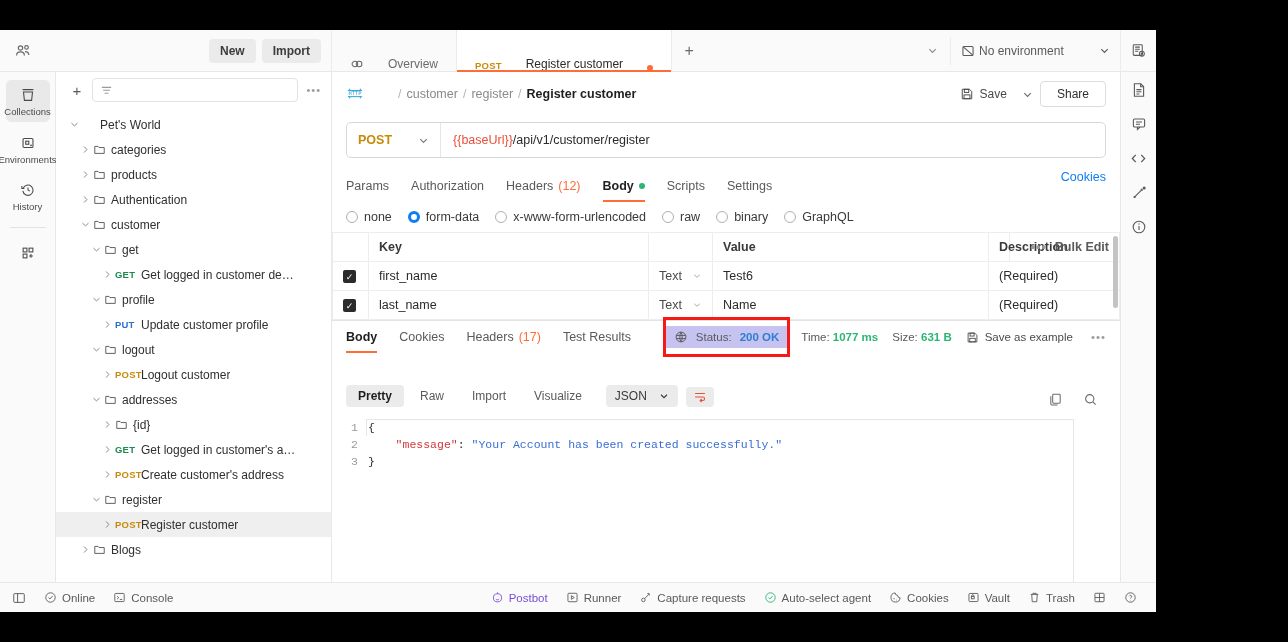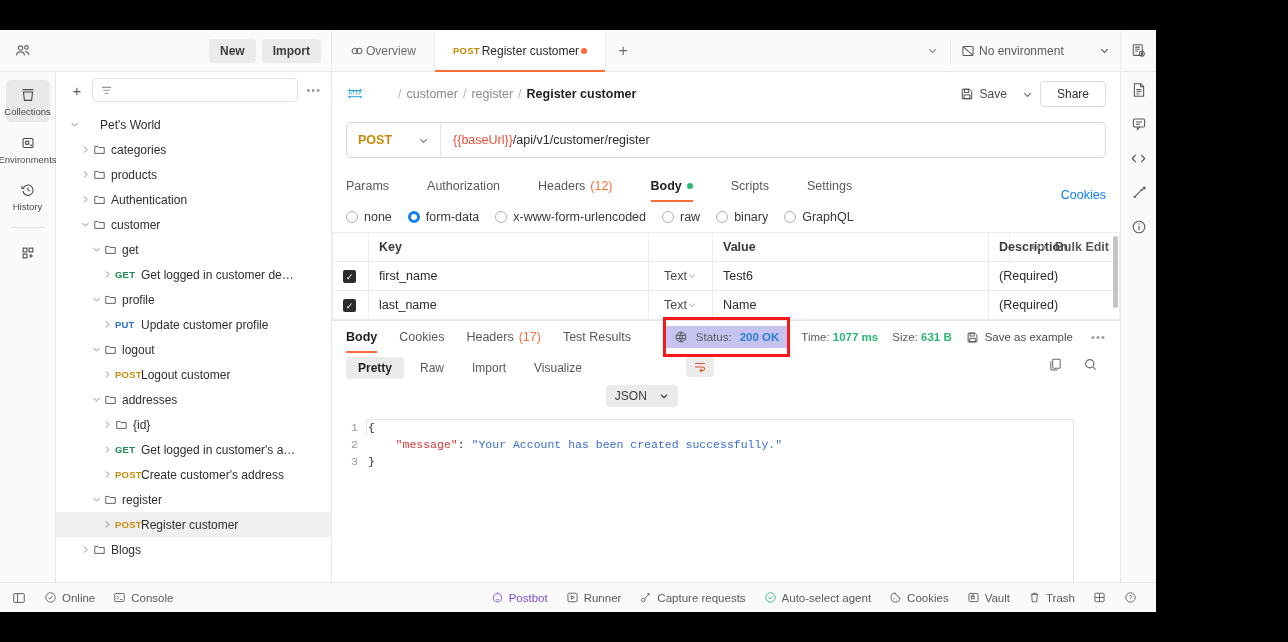--- a/index.html
+++ b/index.html
@@ -30,21 +30,21 @@
   .tb-spacer { flex: 1; }
   .btn-plain {
     font-size: 12px; color: #3d3d3d; background: #ebebeb;
     border: none; border-radius: 4px; padding: 5px 11px; cursor: pointer;
     font-family: inherit; font-weight: 600;
   }
   .btn-plain + .btn-plain { margin-left: 6px; }
   .tb-right { flex: 1; height: 100%; display: flex; align-items: center; }
   .tabs { display: flex; align-items: stretch; height: 100%; }
   .tab {
-    display: flex; align-items: center; gap: 2px;
+    display: flex; align-items: flex-end; gap: 24px;
     padding: 0 18px; height: 100%; cursor: pointer;
     border-right: 1px solid #ececec;
     font-size: 12px; color: #6b6b6b; position: relative;
     background: #fafafa;
   }
   .tab.active { background: #fff; color: #2b2b2b; }
   .tab.active:after {
     content: ""; position: absolute; left: 0; right: 0; bottom: -1px;
     height: 2px; background: #ff6c37;
   }
@@ -138,21 +138,21 @@
   .send {
     background: #0f7ef0; color: #fff; border: none; font-size: 13px; font-weight: 700;
     padding: 0 22px; height: 36px; border-radius: 5px 0 0 5px; cursor: pointer; font-family: inherit;
   }
   .send-chev {
     background: #0f7ef0; color: #fff; width: 30px; height: 36px; border-radius: 0 5px 5px 0;
     display: flex; align-items: center; justify-content: center; cursor: pointer;
     border-left: 1px solid #2a8df2; font-size: 10px;
   }
   
-  .reqtabs { display: flex; align-items: flex-end; padding: 0 14px; height: 32px; gap: 16px; }
+  .reqtabs { display: flex; align-items: flex-start; padding: 0 14px; height: 32px; gap: 0; }
   .rtab {
     font-size: 12.5px; color: #5a5a5a; padding: 0 11px; height: 100%;
     display: flex; align-items: center; gap: 5px; cursor: pointer; position: relative;
   }
   .rtab:first-child { padding-left: 0; }
   .rtab.active { color: #1f1f1f; font-weight: 600; }
   .rtab.active:after { content: ""; position: absolute; left: 11px; right: 11px; bottom: 0;
                        height: 2px; background: #ff6c37; }
   .rtab:first-child.active:after { left: 0; }
   .rtab .cnt { color: #ff6c37; }
@@ -176,21 +176,21 @@
   .col-chk { width: 36px; }
   .col-key { width: 280px; }
   .col-type { width: 64px; }
   .col-val { width: 276px; }
   .col-desc { width: auto; }
   .col-bulk { width: 110px; }
   .chk {
     width: 13px; height: 13px; background: #2b2b2b; border-radius: 2px; display: inline-flex;
     align-items: center; justify-content: center; color: #fff; font-size: 9px; cursor: pointer;
   }
-  .tcell { display: flex; align-items: center; justify-content: center; color: #4a4a4a; cursor: pointer; }
+  .tcell { display: flex; align-items: center; justify-content: space-between; color: #4a4a4a; cursor: pointer; }
   .tcell .tchev { font-size: 9px; color: #8a8a8a; }
   .bulkcell { display: flex; align-items: center; gap: 8px; justify-content: flex-end; color: #5a5a5a; cursor: pointer; }
   .bulk-dots { letter-spacing: 1px; color: #9a9a9a; }
   .tbl-scrollbar {
     position: absolute; right: 2px; top: 4px; width: 5px; height: 72px;
     background: #c4c4c4; border-radius: 3px; cursor: pointer;
   }
   
   .respwrap { flex: 1; display: flex; flex-direction: column; min-height: 0;
               border-top: 1px solid #e4e4e4; background: #fff; }
@@ -202,21 +202,21 @@
     background: #c6c3f0; position: relative;
   }
   .stbox:before {
     content: ""; position: absolute; left: -3px; top: -9px; right: -3px; bottom: -9px;
     border: 3px solid #f71818; pointer-events: none;
   }
   .ok { color: #2bb673; font-weight: 600; }
   .okblue { color: #2a7fd4; font-weight: 600; }
   .save-ex { display: flex; align-items: center; gap: 6px; color: #4a4a4a; cursor: pointer; }
   .rsp-dots { color: #9a9a9a; letter-spacing: 1px; cursor: pointer; padding-left: 4px; }
-  .bodytoolbar { display: flex; align-items: flex-start; gap: 4px; padding: 4px 14px 8px; }
+  .bodytoolbar { display: flex; align-items: flex-end; gap: 4px; padding: 4px 14px 8px; }
   .bt {
     font-size: 12px; color: #5a5a5a; padding: 4px 12px; border-radius: 4px; cursor: pointer;
   }
   .bt.active { background: #ebebeb; color: #1f1f1f; font-weight: 600; }
   .fmtsel {
     display: flex; align-items: center; gap: 12px; font-size: 12px; color: #3a3a3a;
     background: #ebebeb; border-radius: 4px; padding: 4px 9px; margin-left: 8px; cursor: pointer; margin-top: 28px;
   }
   .wrapico { background: #ebebeb; border-radius: 4px; padding: 3px 7px; margin-left: 4px;
              color: #e8503a; cursor: pointer; display: flex; align-items: center; }

